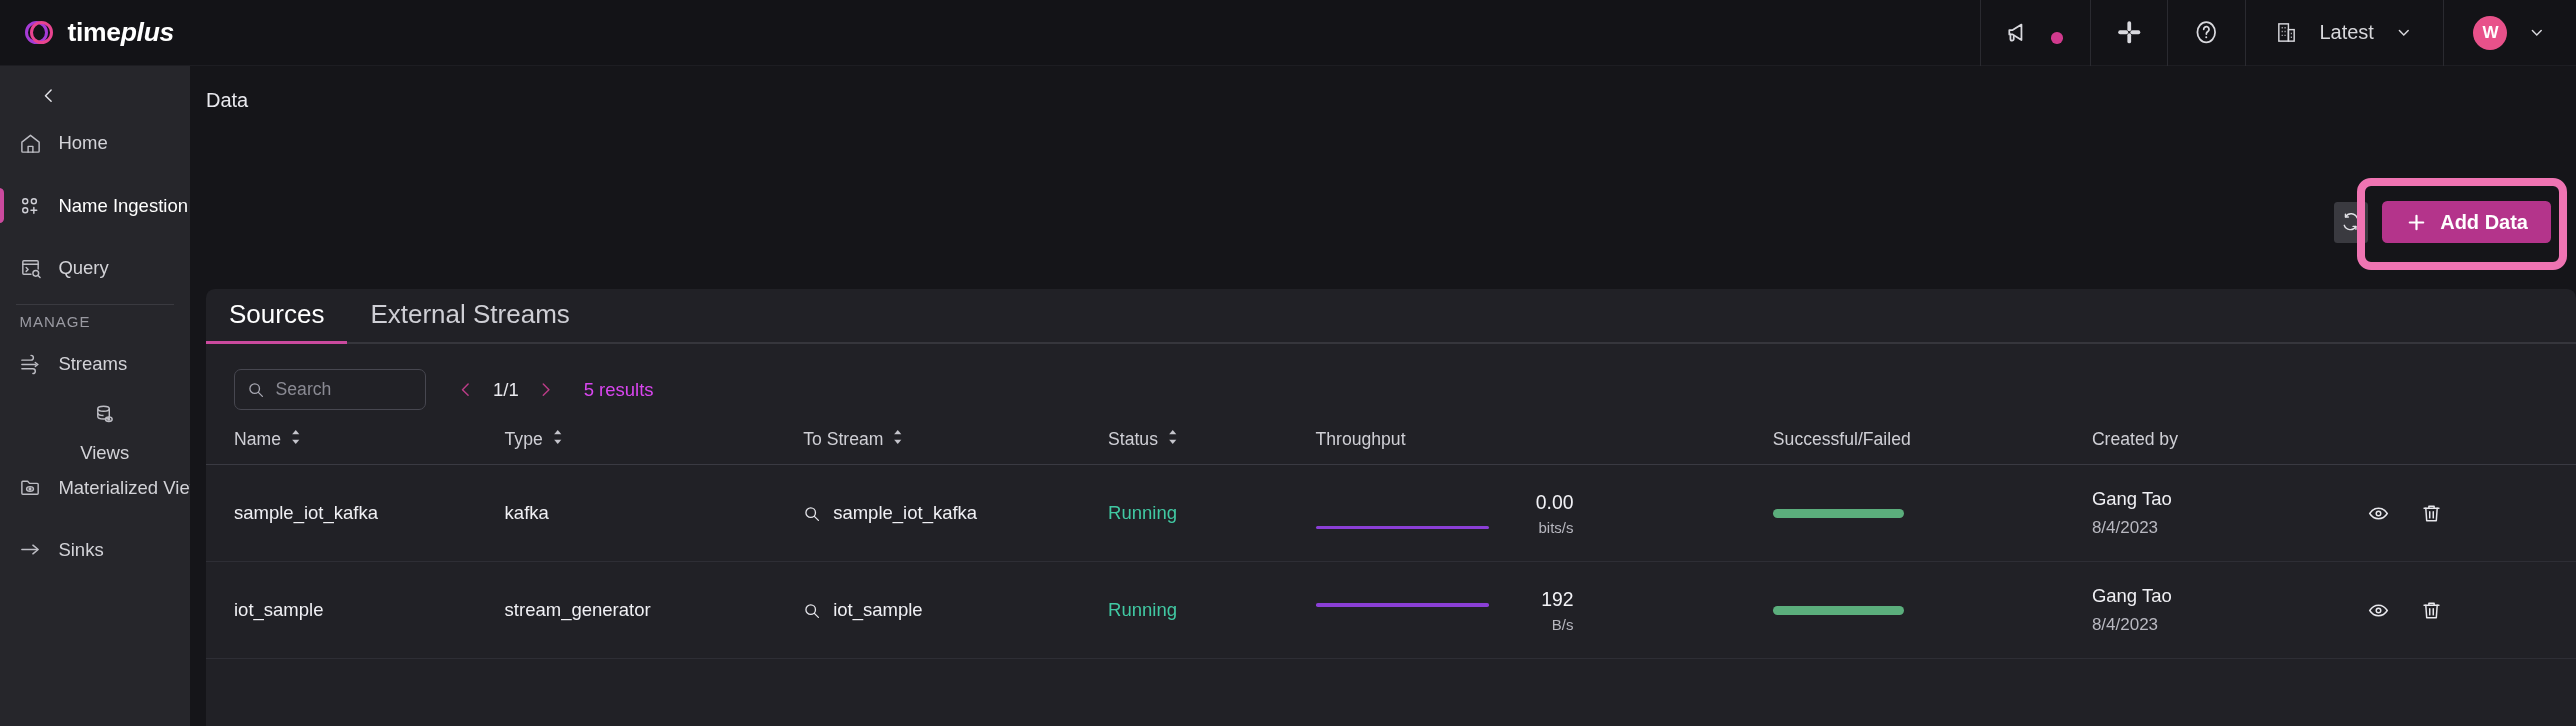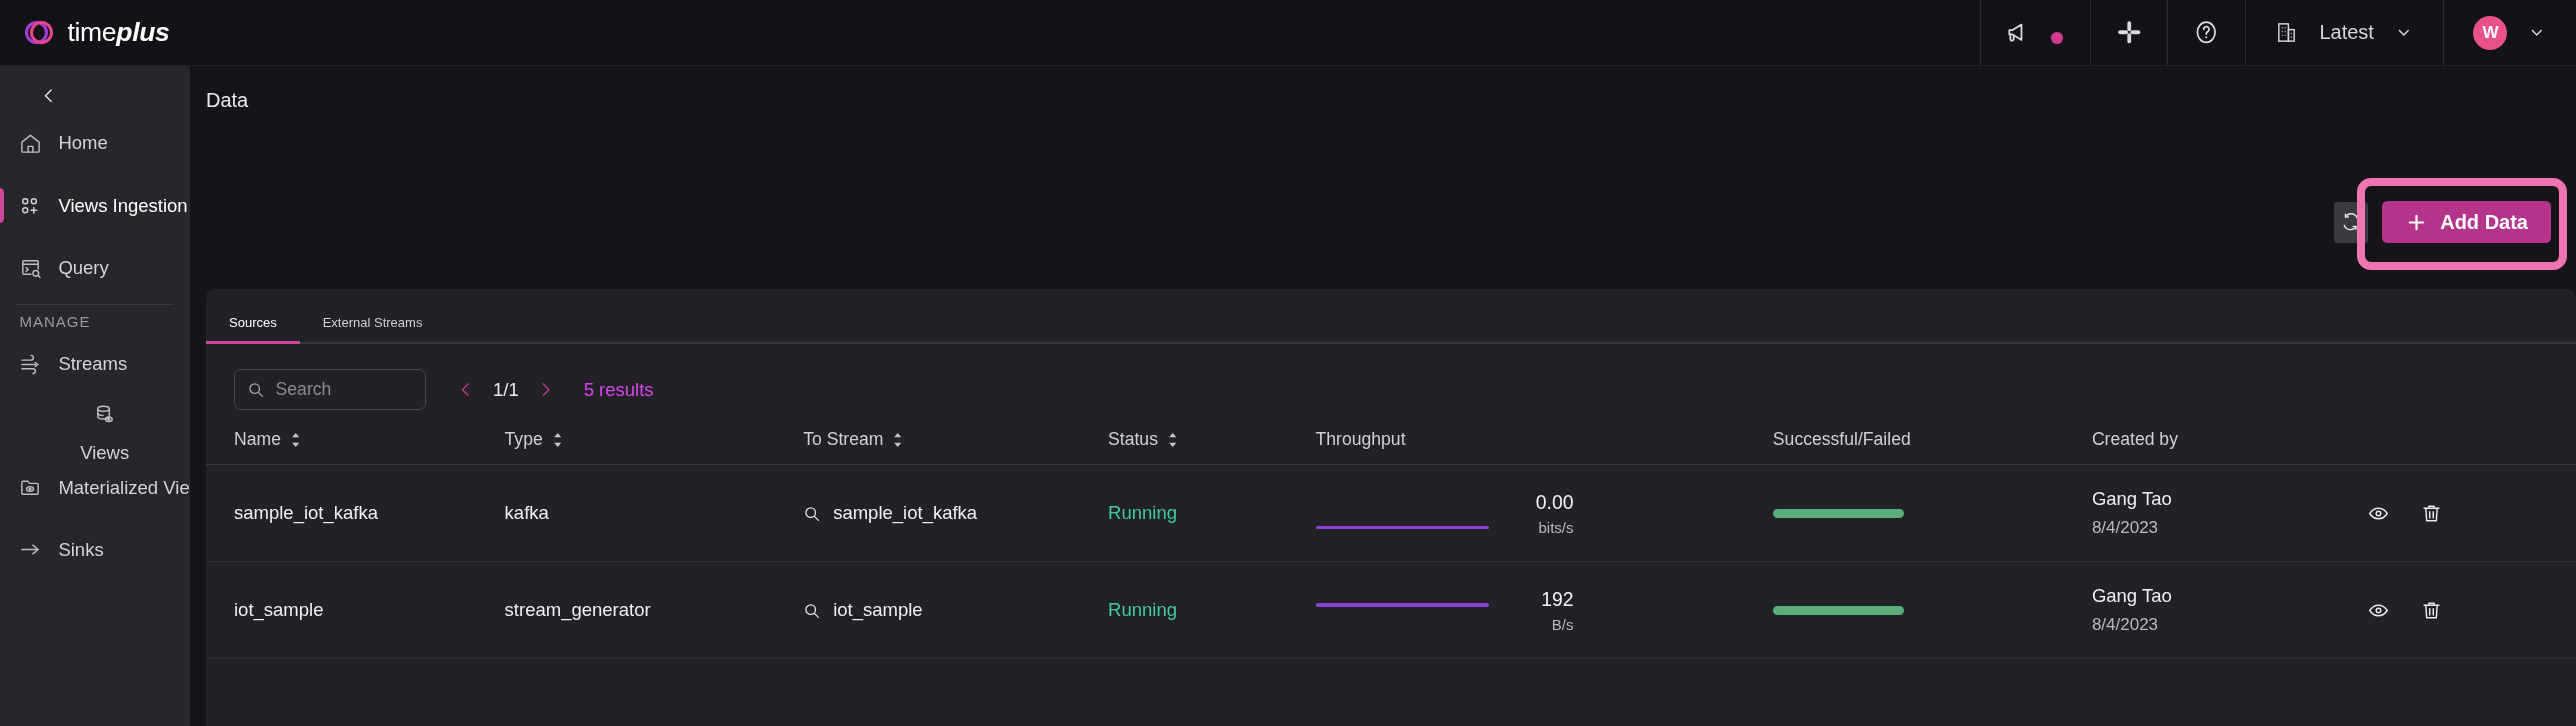--- a/index.html
+++ b/index.html
@@ -20,21 +20,21 @@
   }
   .brand { display: flex; align-items: center; gap: 12.4px; padding-left: 25px; width: 353px; }
   .logo-mark { position: relative; width: 30px; height: 30px; }
   .logo-mark .ring {
     position: absolute; top: 3.5px; border-radius: 50%;
     width: 23px; height: 23px; border: 3.1px solid #c2359a;
   }
   .logo-mark .ring.r1 { left: 0; border-color: #a63bd6; }
   .logo-mark .ring.r2 { left: 5.3px; border-color: #e8448f; }
   .logo-word { font-size: 26.5px; letter-spacing: -0.3px; color: #ffffff; }
-  .logo-word .lt { font-weight: 400; }
+  .logo-word .lt { font-weight: 700; }
   .logo-word .bd { font-weight: 700; font-style: italic; }
 
   .topbar-spacer { flex: 1 1 auto; }
   .tb-item {
     height: 66px; display: flex; align-items: center; justify-content: center;
     gap: 21px; padding: 0 25px; color: #d4d4d8; position: relative;
   }
   .tb-div { width: 0.9px; height: 66px; background: #2a2a30; }
   .tb-item.wide { padding: 0 30px; }
   .tb-label { font-size: 20px; color: #d7d7db; }
@@ -106,21 +106,21 @@
   .card {
     position: absolute; left: 16px; right: 0; top: 223px; bottom: 0;
     background: #212126; border-radius: 8.8px 8.8px 0 0; overflow: hidden;
   }
   .tabs { display: flex; height: 55px; align-items: flex-end; padding-left: 0; position: relative; }
   .tabs::after {
     content: ""; position: absolute; left: 0; right: 0; bottom: 0;
     height: 1.8px; background: #36363c;
   }
   .tab {
-    font-size: 13px; color: #cfcfd5; padding: 0 23px 14px 23px;
+    font-size: 26px; color: #cfcfd5; padding: 0 23px 14px 23px;
     position: relative; cursor: pointer;
   }
   .tab.active { color: #ffffff; }
   .tab.active::after {
     content: ""; position: absolute; left: 0; right: 0; bottom: 0;
     height: 3.5px; background: #cb4a9e; z-index: 2;
   }
 
   .toolbar { display: flex; align-items: center; gap: 0; padding: 25px 0 0 28px; }
   .search-box {
@@ -137,21 +137,21 @@
   .pager-arrow { color: #b93b86; font-size: 23px; cursor: pointer; line-height: 1; }
   .pager-num { color: #e9e9ee; font-size: 18.5px; }
   .results { color: #d946ef; font-size: 18.5px; margin-left: 28px; }
 
   
   table { width: 100%; border-collapse: collapse; margin-top: 19.4px; table-layout: fixed; }
   thead th {
     text-align: left; font-size: 17.6px; color: #cfcfd5; font-weight: 400;
     padding: 0 0 14px 0; border-bottom: 0.9px solid #3a3a42;
   }
-  th .th-in { display: flex; align-items: center; gap: 8.8px; }
+  th .th-in { display: flex; gap: 8.8px; }
   th.c-name   { width: 190px; padding-left: 28px; }
   th.c-type   { width: 190px; }
   th.c-stream { width: 194px; }
   th.c-status { width: 132px; }
   th.c-thr    { width: 291px; }
   th.c-sf     { width: 203px; }
   th.c-by     { width: 176px; }
   th.c-act    { width: 132px; }
   tbody td { padding: 23px 0; font-size: 18.5px; color: #f0f0f4; vertical-align: middle; }
   tbody td.c-name { padding-left: 28px; }
@@ -269,21 +269,21 @@
 
       <div class="nav-item active" style="margin-top:16px;">
         <span>
           <svg width="23" height="23" viewBox="0 0 24 24" fill="none" stroke="#cfcfd6" stroke-width="1.5" stroke-linecap="round">
             <circle cx="6.5" cy="6.5" r="2.6"></circle>
               <circle cx="15.5" cy="6.5" r="2.6"></circle>
               <circle cx="6.5" cy="16" r="2.6"></circle>
             <path d="M15.5 13v6M12.5 16h6"></path>
           </svg>
         </span>
-        <span class="nav-label">Views Ingestion</span>
+        <span class="nav-label">Name Ingestion</span>
       </div>
 
       <div class="nav-item" style="margin-top:16px;">
         <span>
           <svg width="23" height="23" viewBox="0 0 24 24" fill="none" stroke="#bdbdc4" stroke-width="1.5" stroke-linecap="round" stroke-linejoin="round">
             <path d="M20 12.5V5a1 1 0 00-1-1H5a1 1 0 00-1 1v12a1 1 0 001 1h7.5"></path>
               <path d="M4 7.5h16"></path>
             <path d="M7.5 11l2 2-2 2"></path>
               <circle cx="17.5" cy="17" r="3"></circle>
               <path d="M19.8 19.3L22 21.5"></path>

